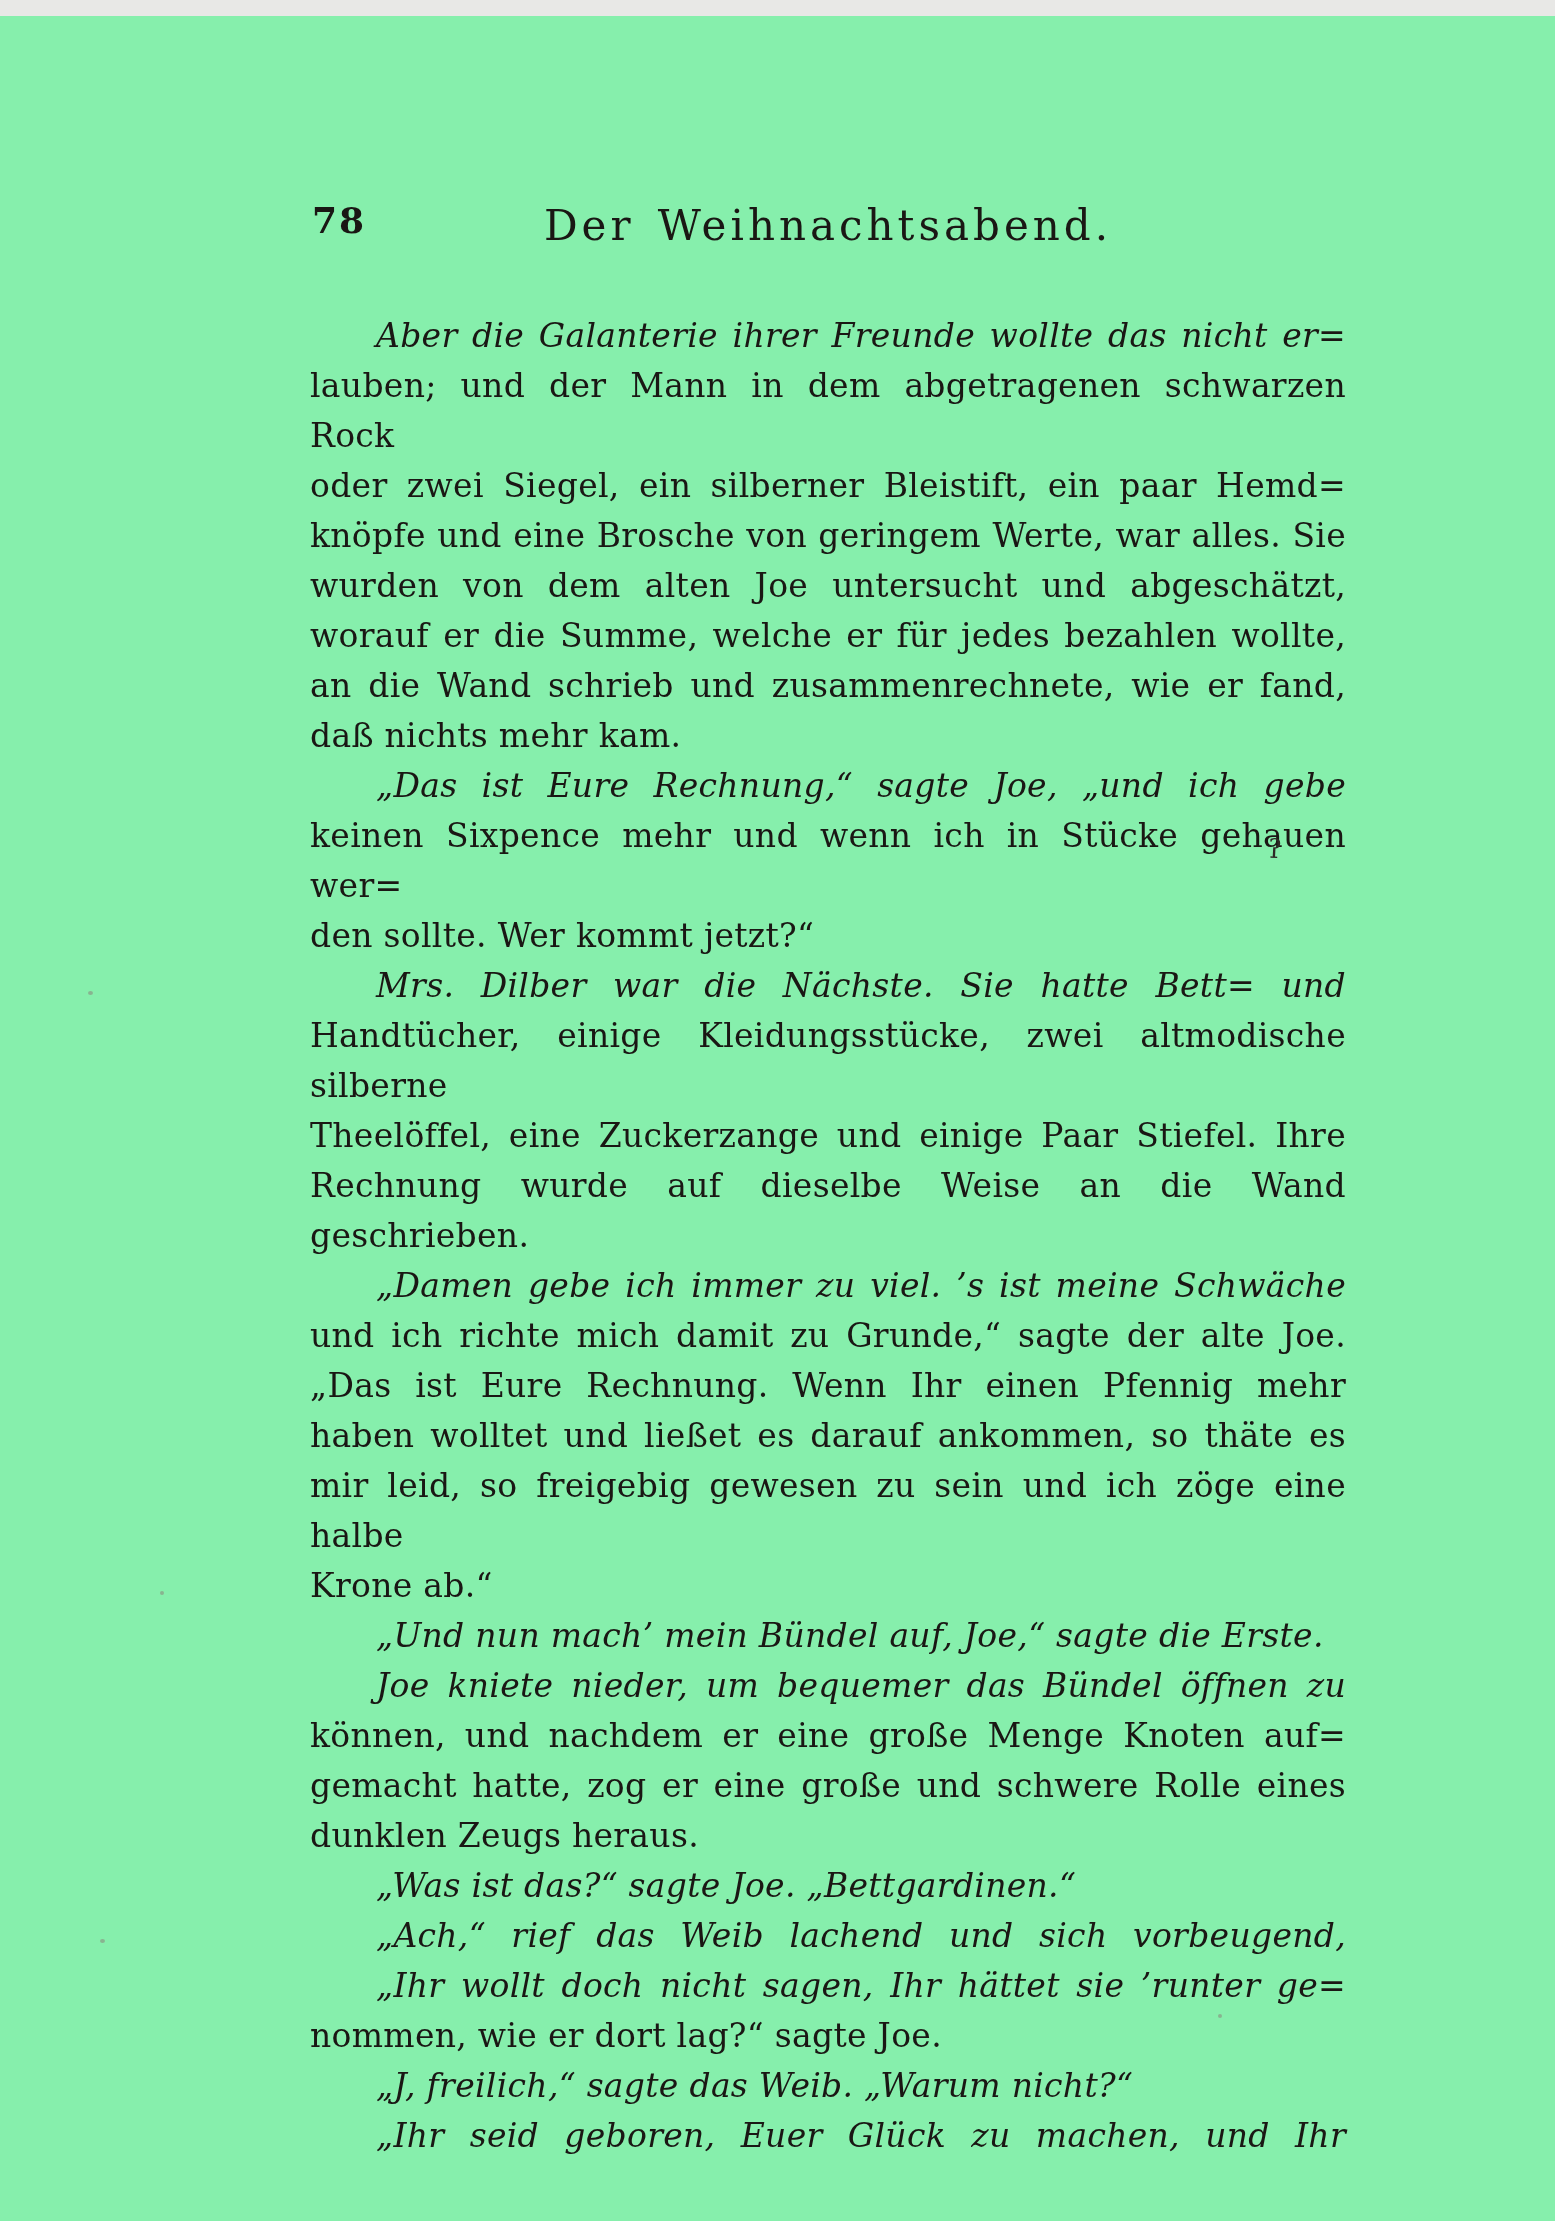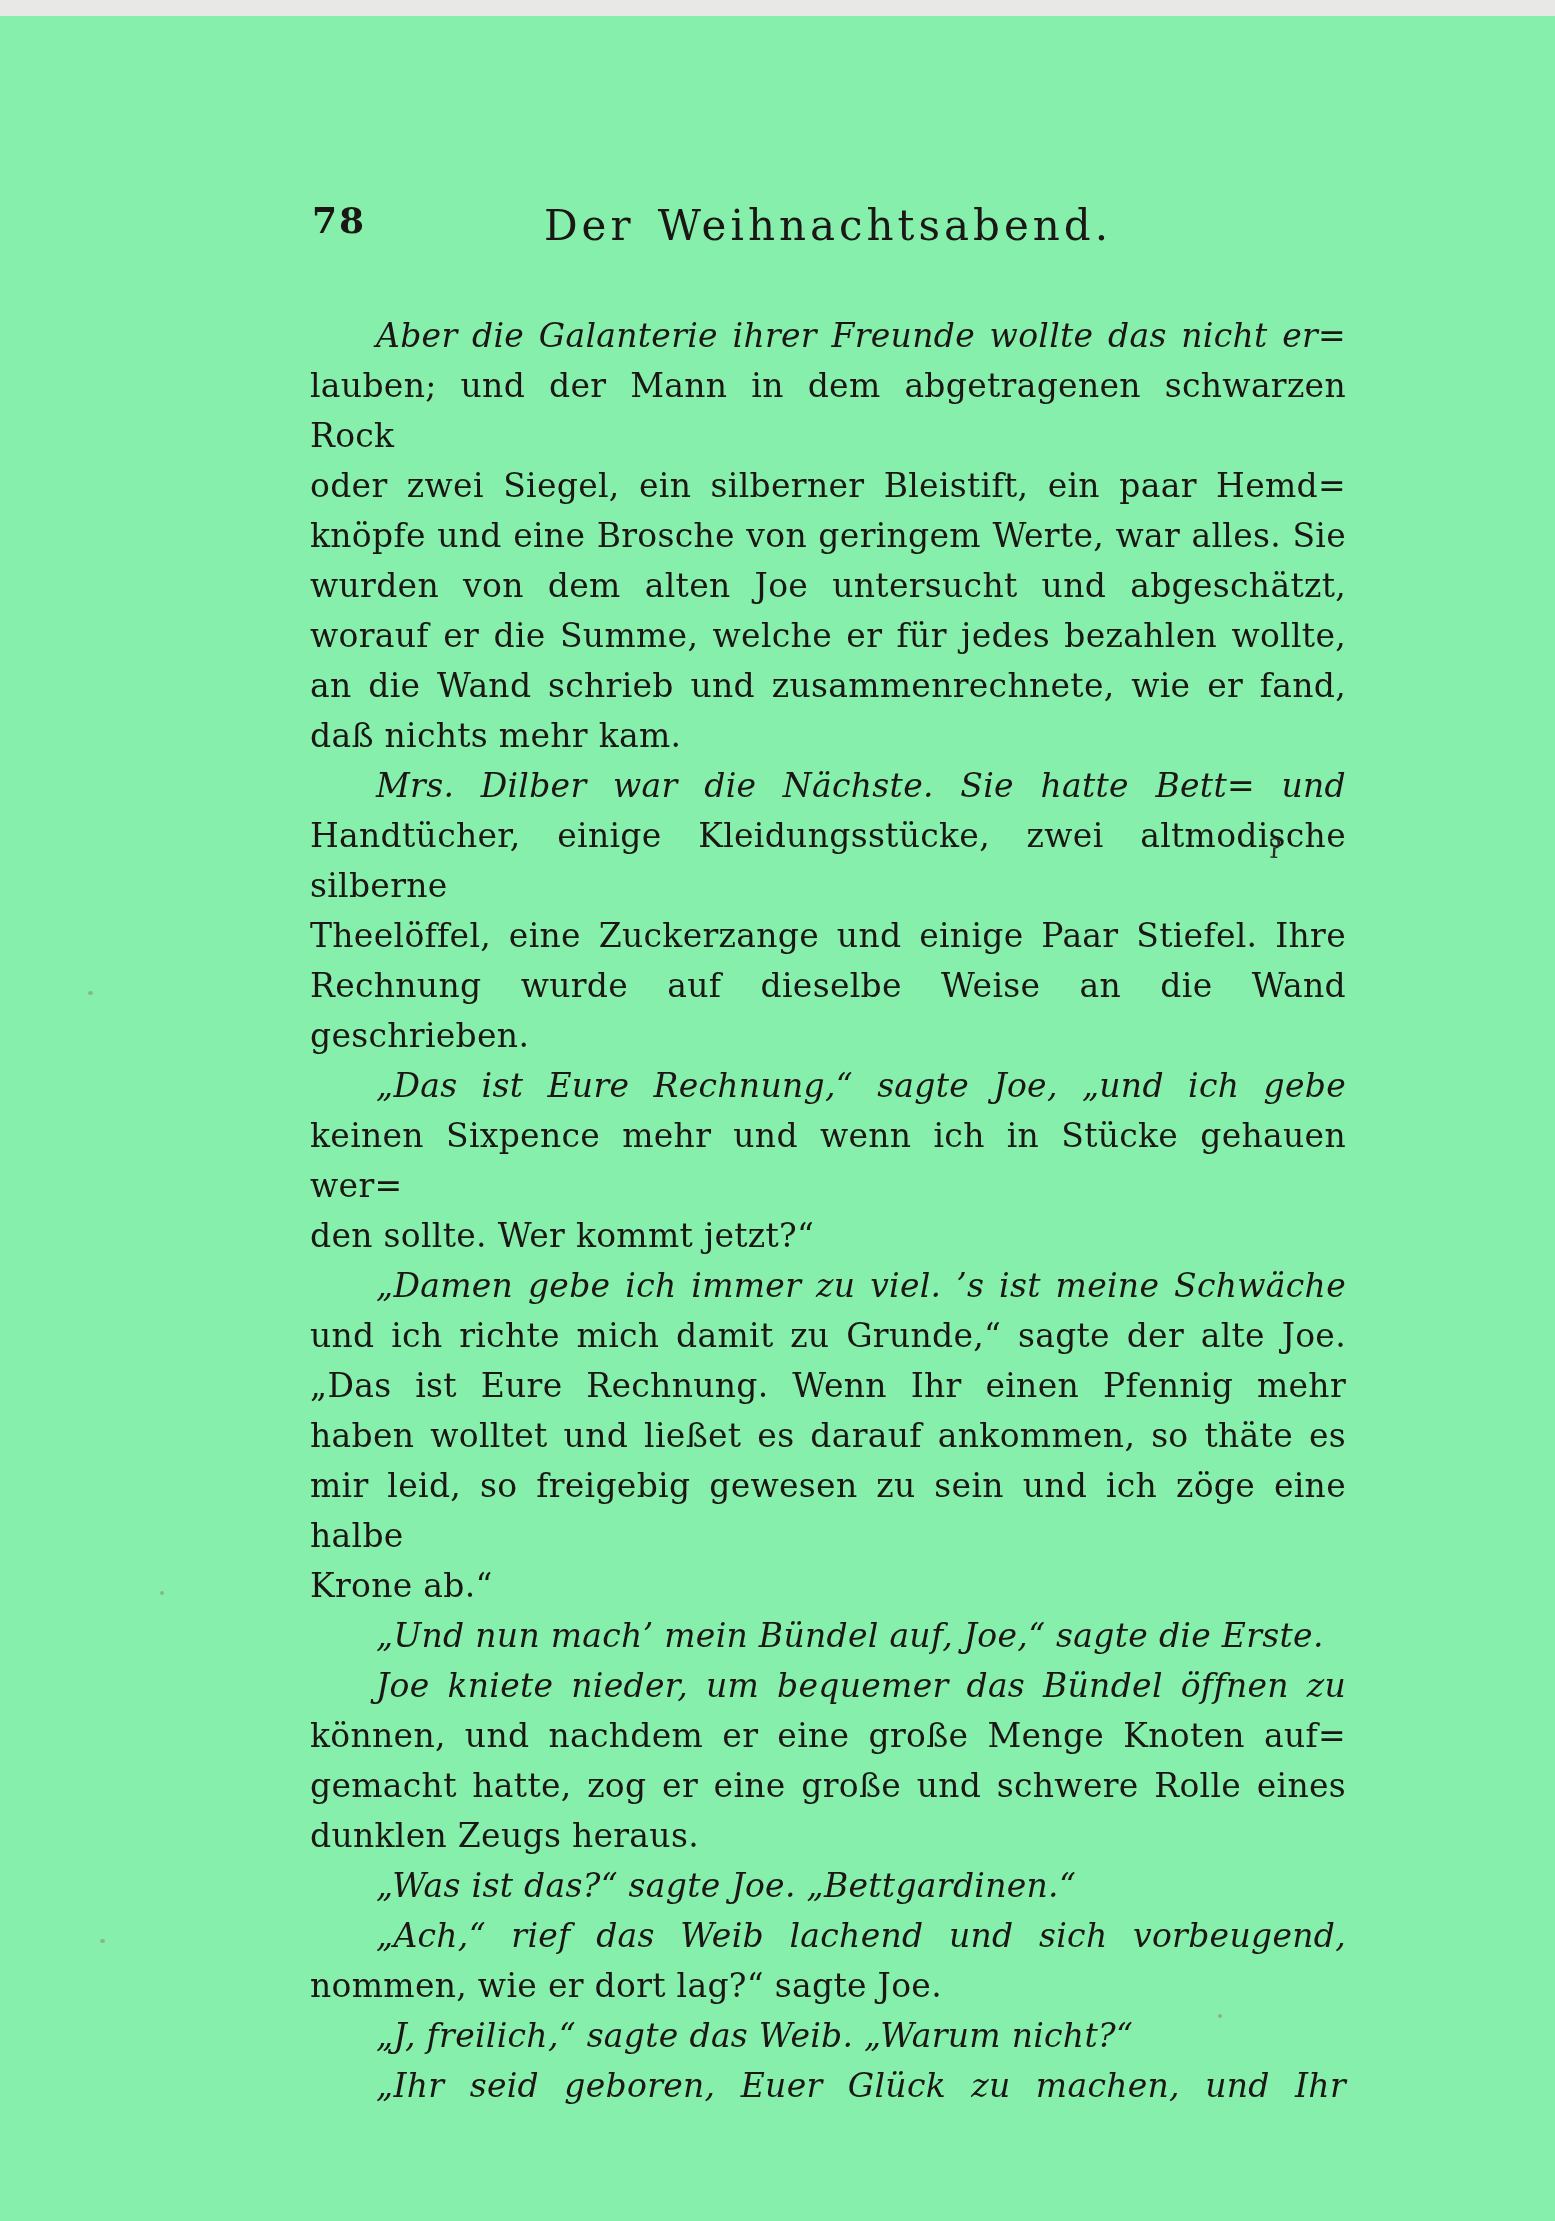--- a/index.html
+++ b/index.html
@@ -96,29 +96,29 @@
         <div class="line first">Aber die Galanterie ihrer Freunde wollte das nicht er=</div>
         <div class="line">lauben; und der Mann in dem abgetragenen schwarzen Rock</div>
         <div class="line">oder zwei Siegel, ein silberner Bleistift, ein paar Hemd=</div>
         <div class="line">knöpfe und eine Brosche von geringem Werte, war alles. Sie</div>
         <div class="line">wurden von dem alten Joe untersucht und abgeschätzt,</div>
         <div class="line">worauf er die Summe, welche er für jedes bezahlen wollte,</div>
         <div class="line">an die Wand schrieb und zusammenrechnete, wie er fand,</div>
         <div class="line last">daß nichts mehr kam.</div>
       </div>
       <div class="para">
+        <div class="line first">„Das ist Eure Rechnung,“ sagte Joe, „und ich gebe</div>
+        <div class="line">keinen Sixpence mehr und wenn ich in Stücke gehauen wer=</div>
+        <div class="line last">den sollte. Wer kommt jetzt?“</div>
+      </div>
+      <div class="para">
         <div class="line first">Mrs. Dilber war die Nächste. Sie hatte Bett= und</div>
         <div class="line">Handtücher, einige Kleidungsstücke, zwei altmodische silberne</div>
         <div class="line">Theelöffel, eine Zuckerzange und einige Paar Stiefel. Ihre</div>
         <div class="line last">Rechnung wurde auf dieselbe Weise an die Wand geschrieben.</div>
-      </div>
-      <div class="para">
-        <div class="line first">„Das ist Eure Rechnung,“ sagte Joe, „und ich gebe</div>
-        <div class="line">keinen Sixpence mehr und wenn ich in Stücke gehauen wer=</div>
-        <div class="line last">den sollte. Wer kommt jetzt?“</div>
       </div>
       <div class="para">
         <div class="line first">„Damen gebe ich immer zu viel. ’s ist meine Schwäche</div>
         <div class="line">und ich richte mich damit zu Grunde,“ sagte der alte Joe.</div>
         <div class="line">„Das ist Eure Rechnung. Wenn Ihr einen Pfennig mehr</div>
         <div class="line">haben wolltet und ließet es darauf ankommen, so thäte es</div>
         <div class="line">mir leid, so freigebig gewesen zu sein und ich zöge eine halbe</div>
         <div class="line last">Krone ab.“</div>
       </div>
       <div class="para">
@@ -130,20 +130,21 @@
         <div class="line">gemacht hatte, zog er eine große und schwere Rolle eines</div>
         <div class="line last">dunklen Zeugs heraus.</div>
       </div>
       <div class="para">
         <div class="line first last">„Was ist das?“ sagte Joe. „Bettgardinen.“</div>
       </div>
       <div class="para">
         <div class="line first">„Ach,“ rief das Weib lachend und sich vorbeugend,</div>
       </div>
       <div class="para">
+        <div class="line first">„Ihr wollt doch nicht sagen, Ihr hättet sie ’runter ge=</div>
         <div class="line last">nommen, wie er dort lag?“ sagte Joe.</div>
       </div>
       <div class="para">
         <div class="line first last">„J, freilich,“ sagte das Weib. „Warum nicht?“</div>
       </div>
       <div class="para">
         <div class="line first">„Ihr seid geboren, Euer Glück zu machen, und Ihr</div>
       </div>
     </main>
 

